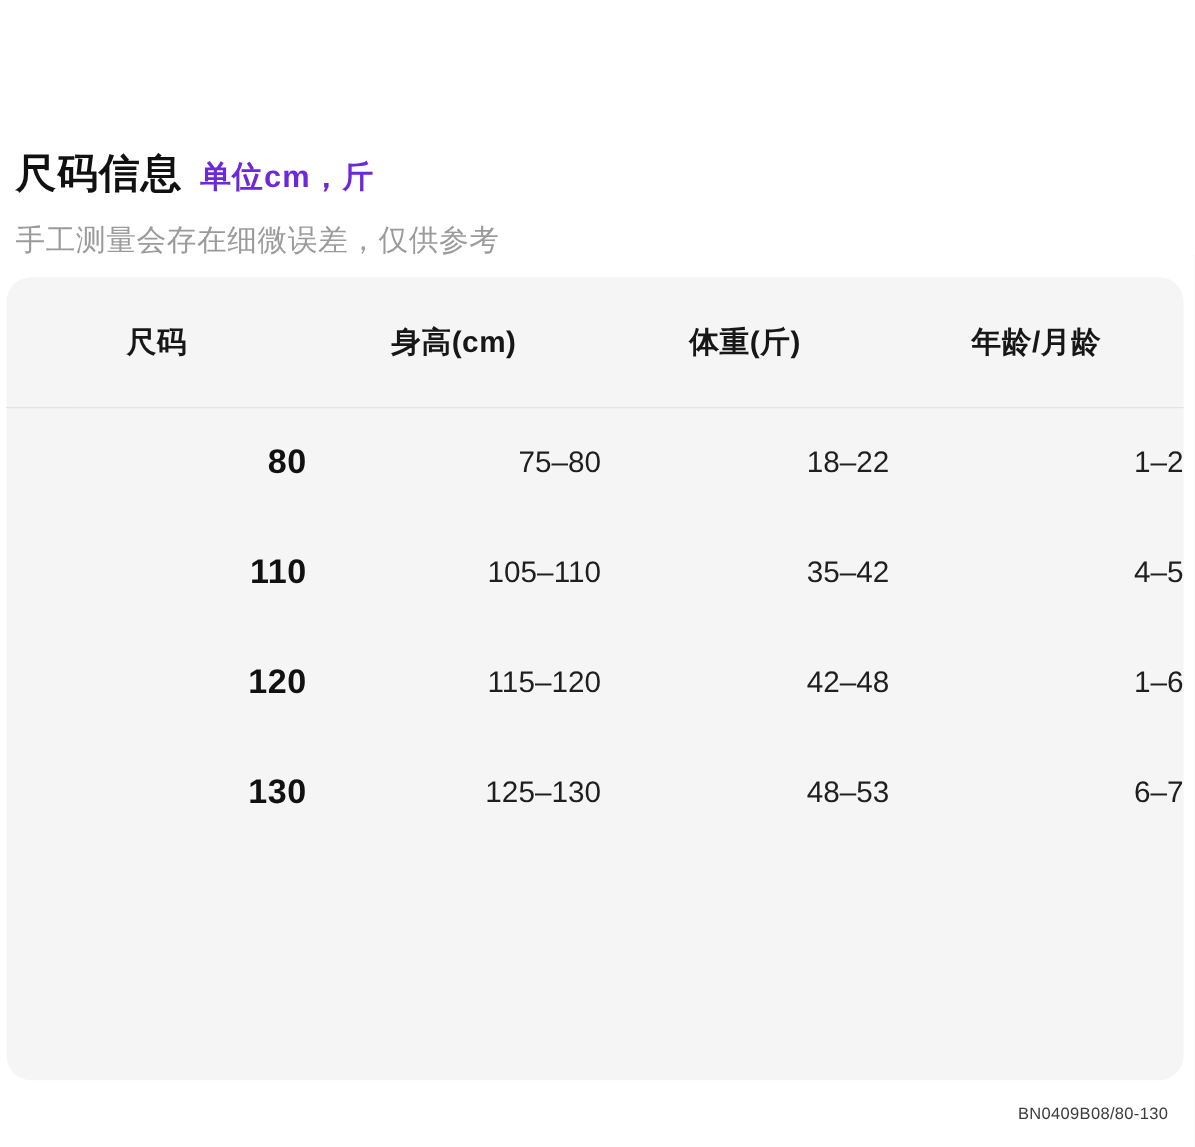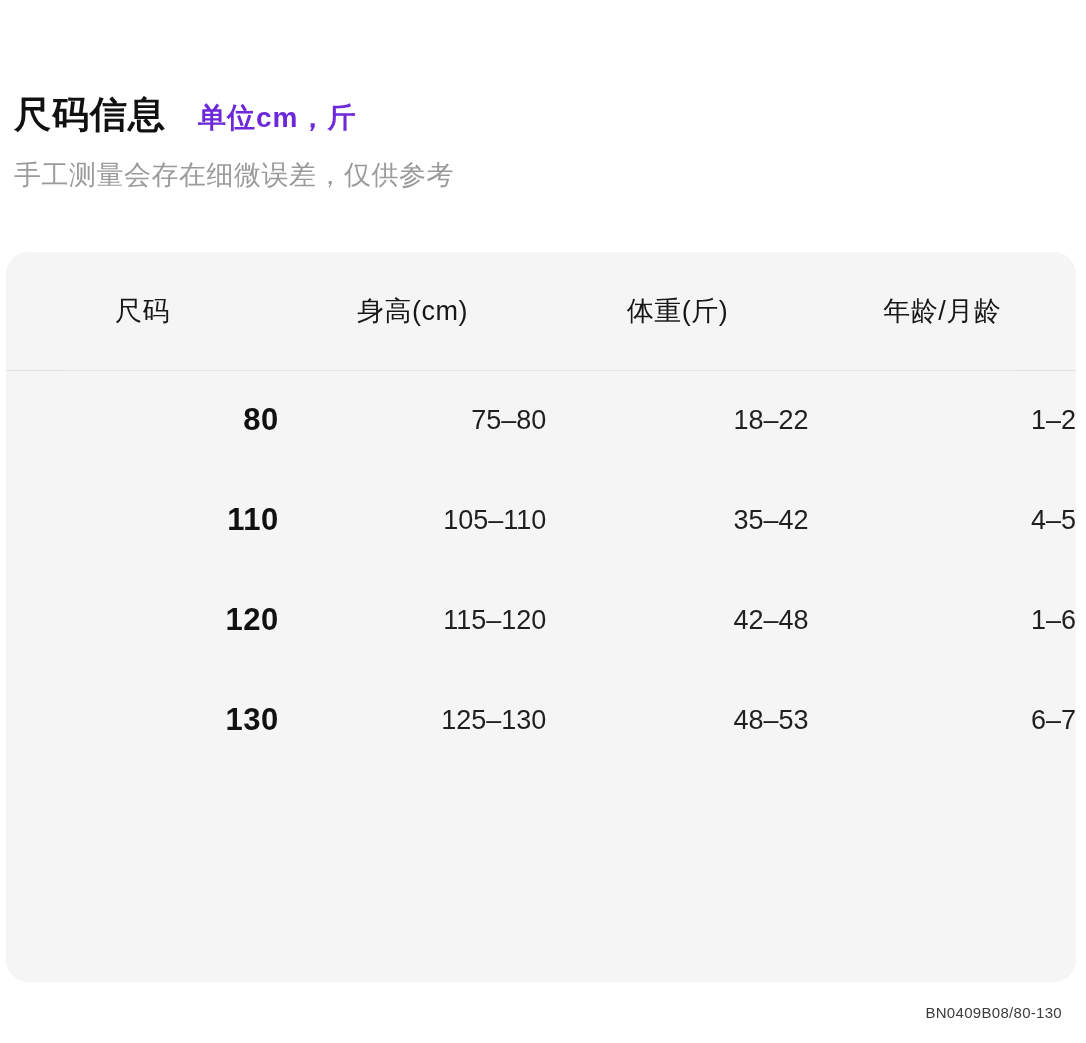--- a/index.html
+++ b/index.html
@@ -27,21 +27,22 @@
   
   .header {
     position: absolute;
     left: 14px;
     top: 95px;
     width: 1040px;
   }
   .title-row {
     display: flex;
     align-items: baseline;
-    gap: 32px;
+    gap: 16px;
+    margin-top: 43px;
   }
   .title {
     font-size: 37px;
     font-weight: 700;
     color: #111111;
     letter-spacing: 1px;
     line-height: 1.1;
   }
   .title-unit {
     font-size: 28px;
@@ -70,21 +71,21 @@
   }
 
   table.size-table {
     width: 100%;
     border-collapse: collapse;
     table-layout: fixed;
   }
 
   table.size-table thead th {
     font-size: 27px;
-    font-weight: 400;
+    font-weight: 700;
     color: #171717;
     height: 118px;
     vertical-align: middle;
     text-align: center;
     letter-spacing: 0.5px;
     border-bottom: 1px solid #e2e2e2;
     padding: 0;
   }
   
   table.size-table thead th:first-child {

